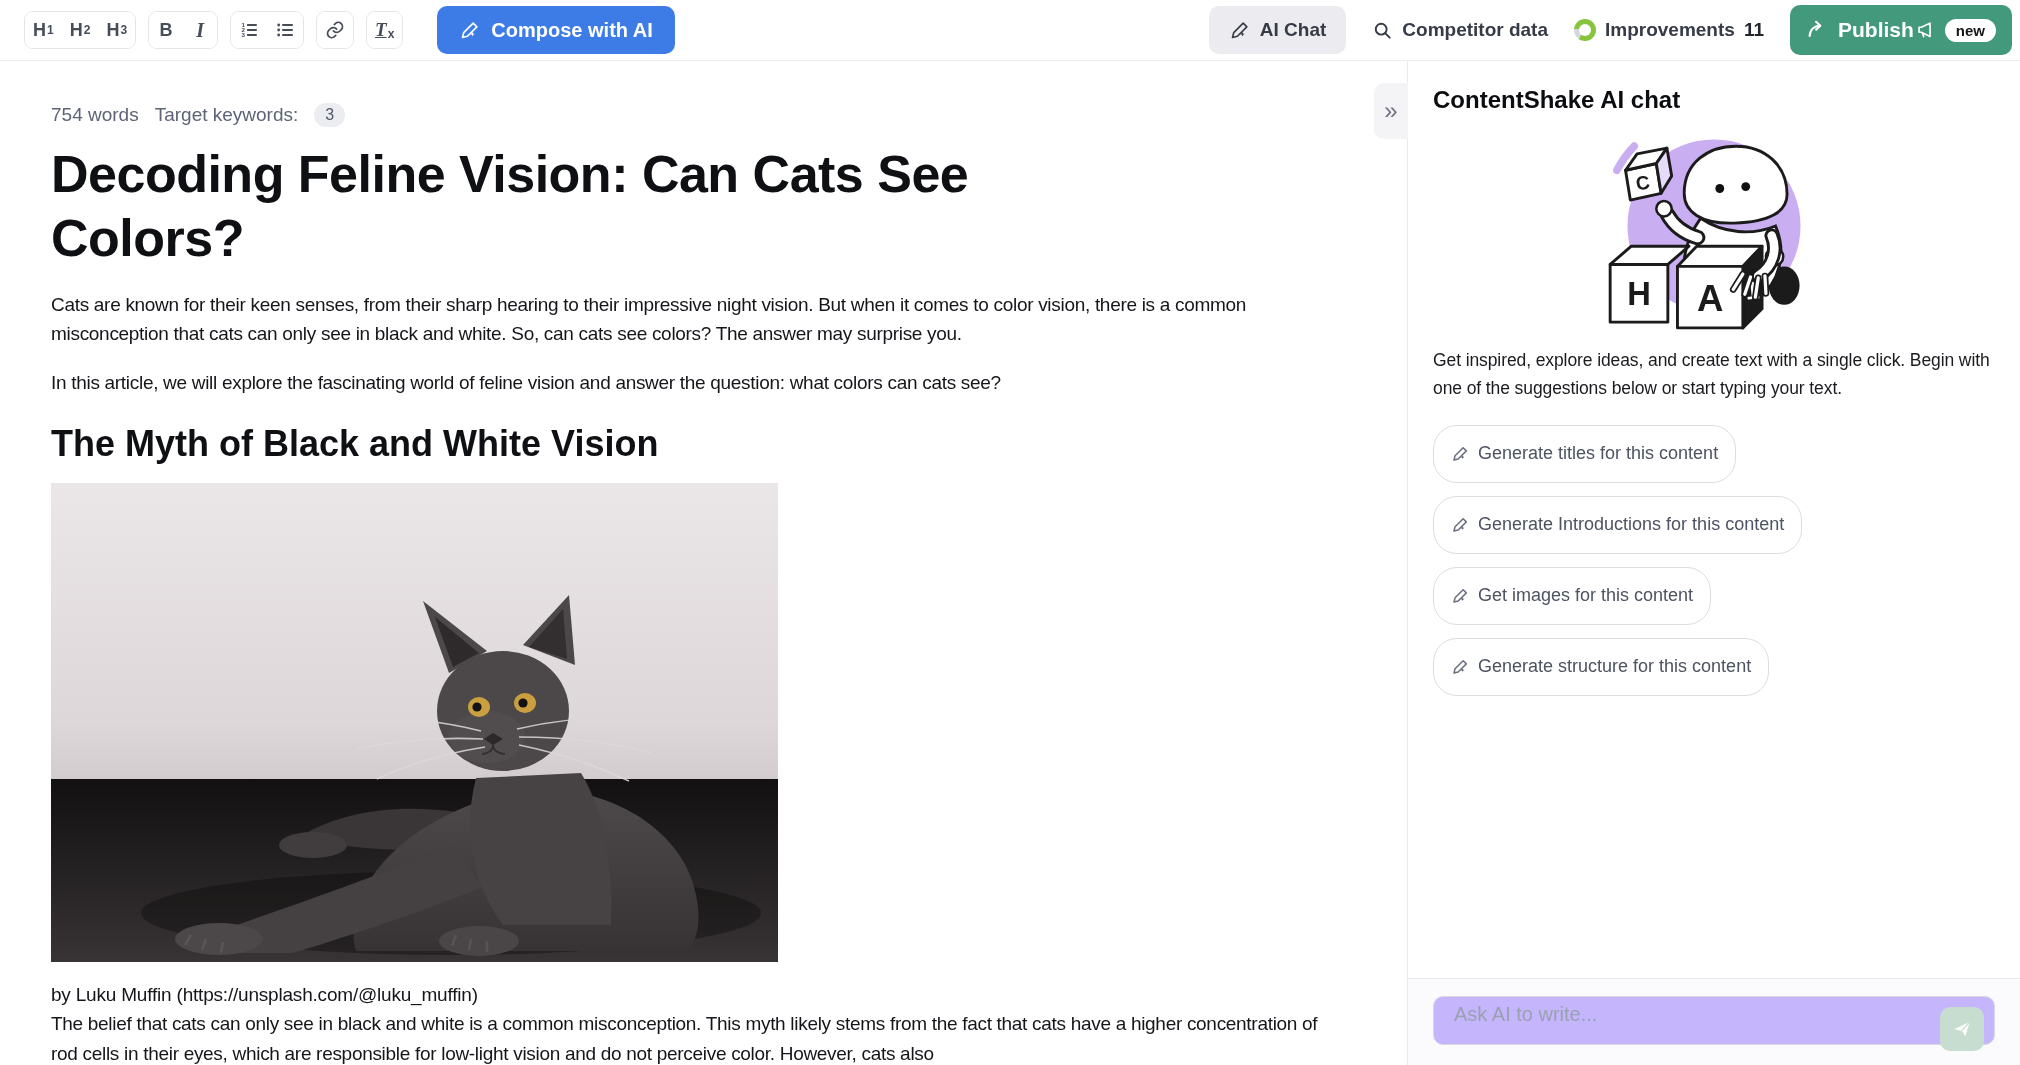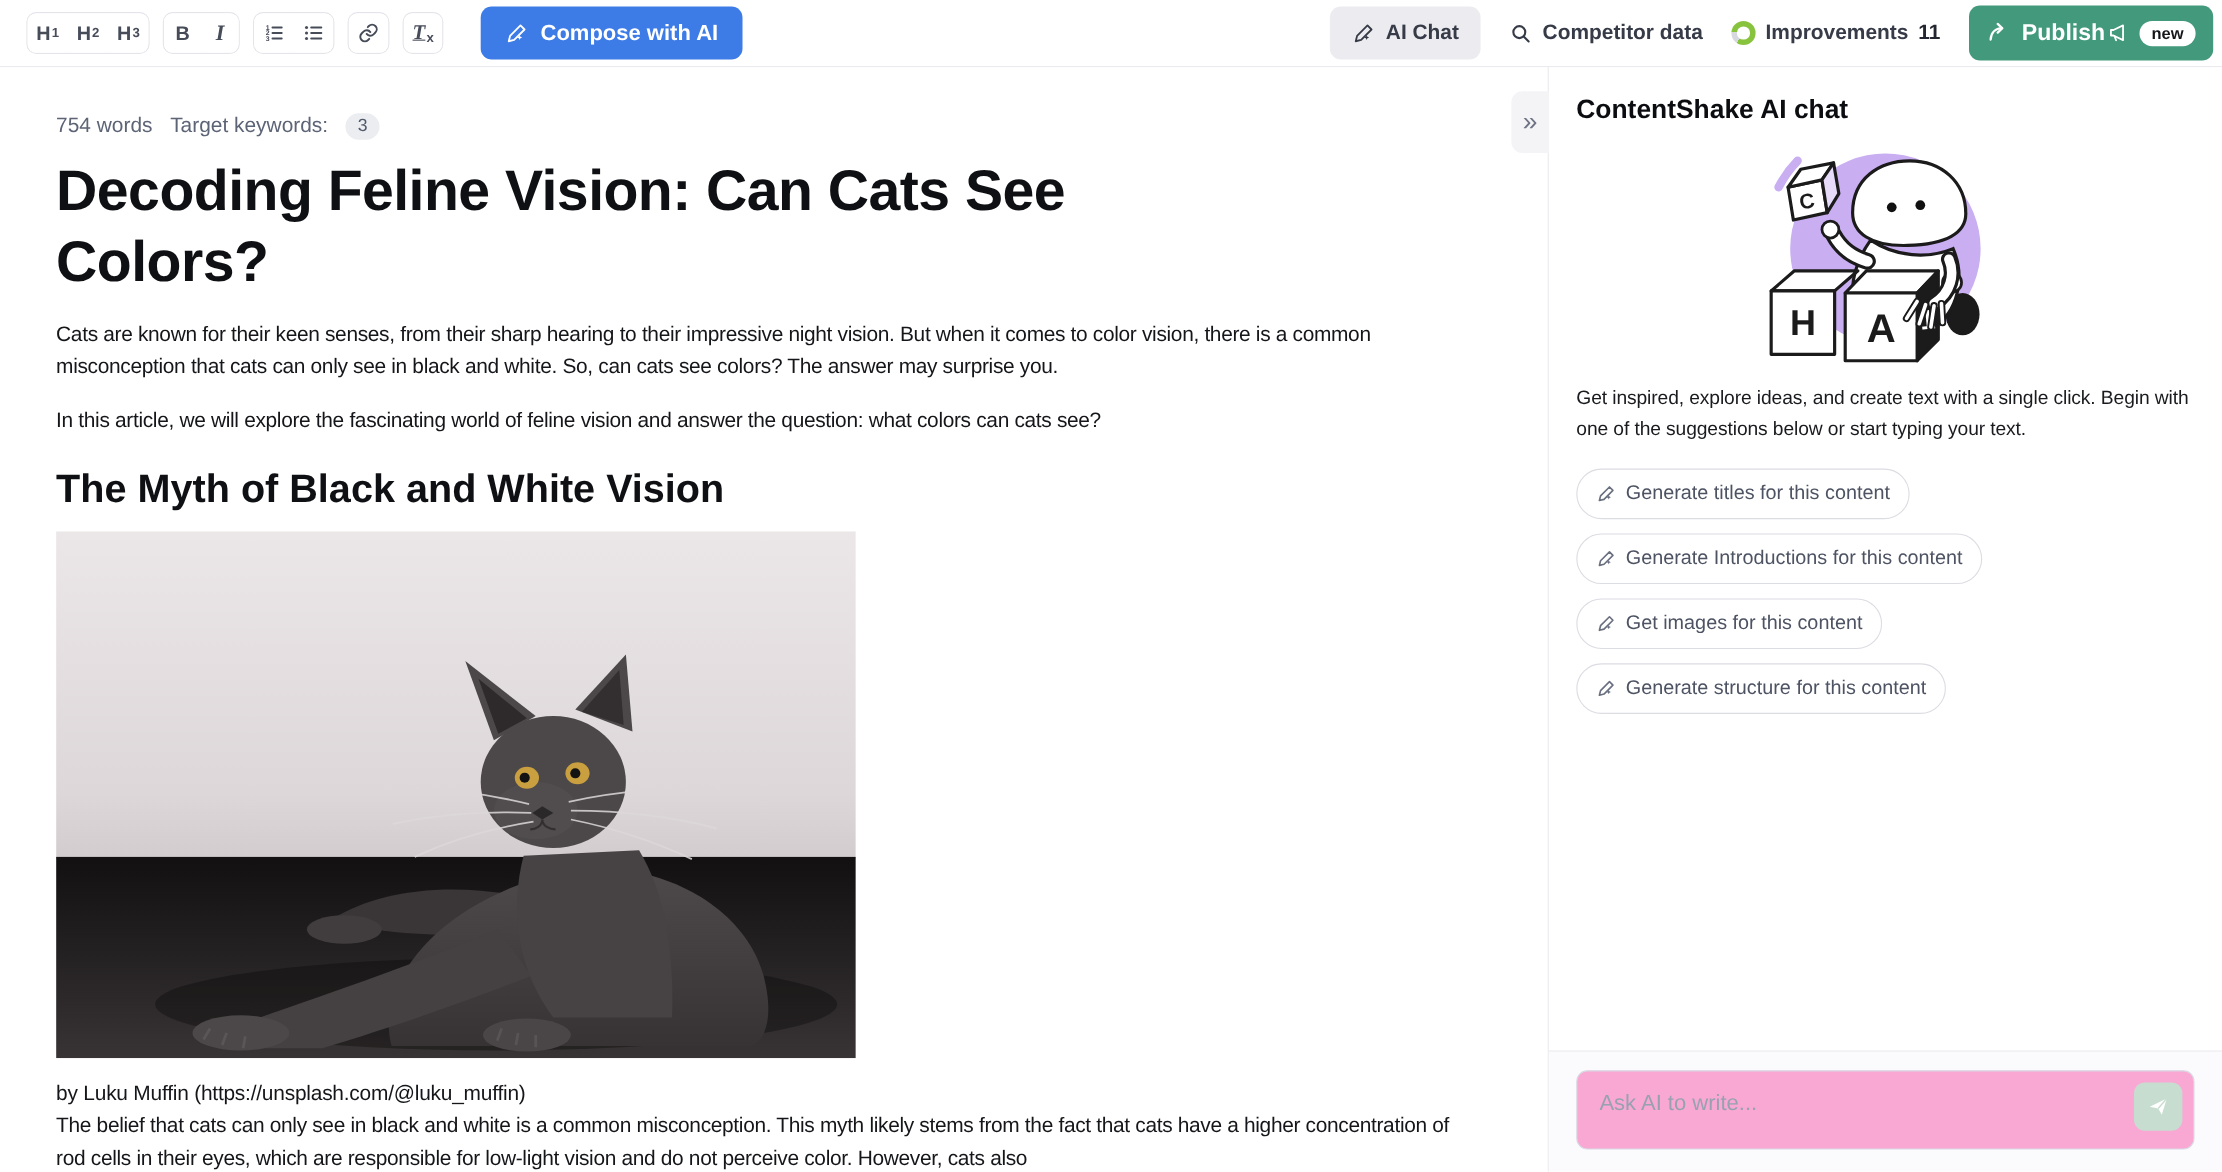--- a/index.html
+++ b/index.html
@@ -67,27 +67,27 @@
   .collapse-tab { position:absolute; left:-34px; top:22px; width:34px; height:56px;
     background:#f4f4f7; border:none; border-radius:10px 0 0 10px; color:#6e7484;
     font-size:24px; cursor:pointer; display:flex; align-items:center; justify-content:center;
     font-family:"Liberation Sans", sans-serif; }
   .sb-title { font-size:24px; font-weight:700; color:#0c0d10; margin:25px 25px 0; }
   .robot-wrap { align-self:center; margin-top:4px; }
   .sb-intro { margin:8px 22px 0 25px; font-size:17.5px; line-height:1.62; color:#1a1b1f;
     letter-spacing:-0.1px; max-width:570px; }
   .pills { display:flex; flex-direction:column; align-items:flex-start; gap:13px; margin:22px 25px 0; }
   .pill { display:flex; align-items:center; gap:9px; border:1px solid #dcdce3; border-radius:24px;
-    height:46px; padding:0 17px; background:#fff; font-size:18px; color:#4d5363; cursor:pointer;
+    height:58px; padding:0 17px; background:#fff; font-size:18px; color:#4d5363; cursor:pointer;
     font-family:"Liberation Sans", sans-serif; }
   .pill svg { flex:none; }
   .sb-bottom { margin-top:auto; border-top:1px solid #ebebef; background:#fbfbfd;
     padding:17px 25px 20px; }
-  .ask-box { position:relative; background:#f9a8d4; border:1px solid #d8d8e2; border-radius:10px;
-    height:72px; }
+  .ask-box { position:relative; background:#c4b5fd; border:1px solid #d8d8e2; border-radius:10px;
+    height:49px; }
   .ask-input { position:absolute; inset:0; border:none; outline:none; background:transparent;
     border-radius:10px; padding:0 70px 12px 20px; font-size:20px; color:#2c2f38;
     font-family:"Liberation Sans", sans-serif; }
   .ask-input::placeholder { color:#99a1b0; }
   .send-btn { position:absolute; right:10px; top:10px; width:44px; height:44px; border:none;
     border-radius:10px; background:#c7ddd0; cursor:pointer; display:flex; align-items:center;
     justify-content:center; }
 </style>
 </head>
 <body>

